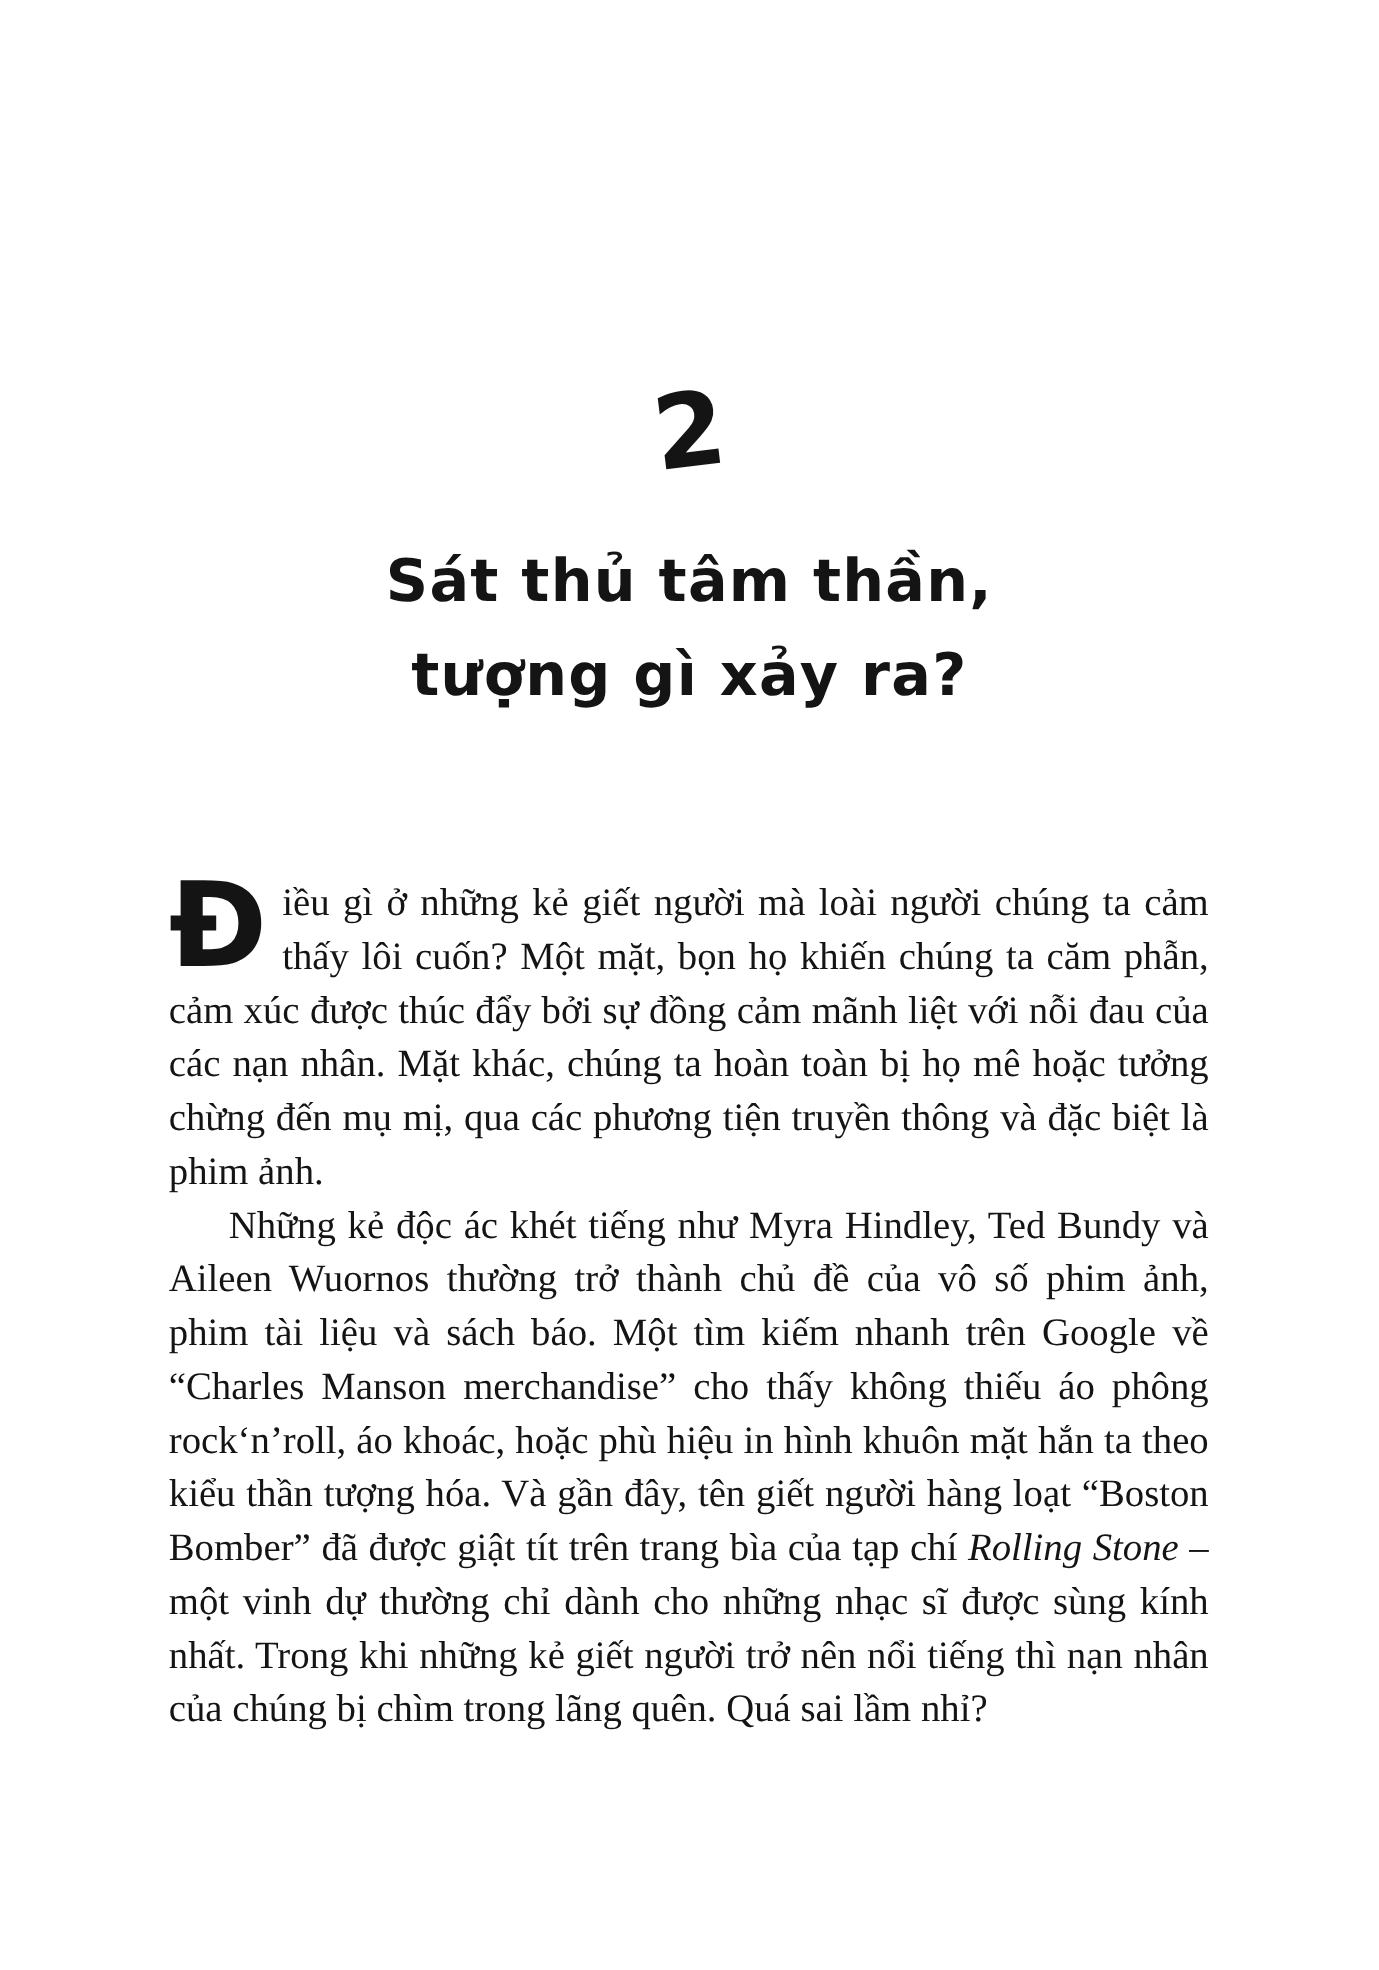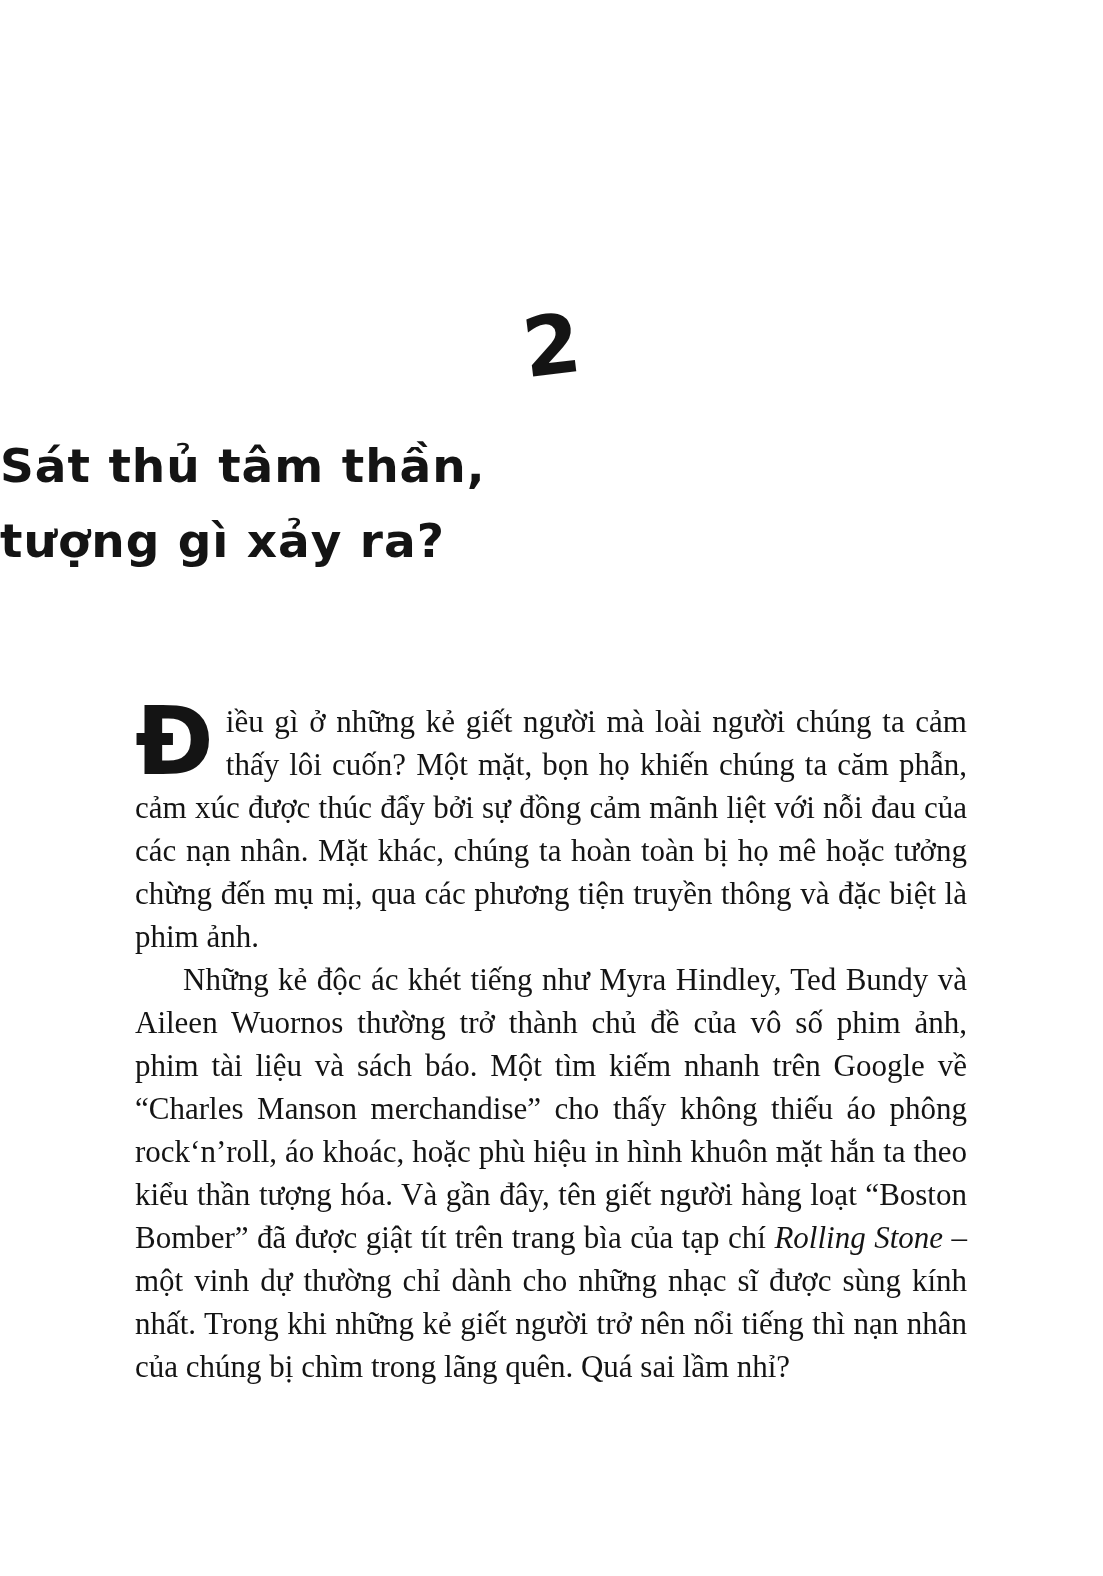--- a/index.html
+++ b/index.html
@@ -29,20 +29,21 @@
   }
   .chapter-number > span {
     display: inline-block;
     transform: rotate(-7deg);
   }
   .chapter-title {
     position: absolute;
     top: 428px;
     left: 0;
     width: 100%;
+    text-align: center;
     font-family: "DejaVu Sans", sans-serif;
     font-weight: 700;
     font-size: 47px;
     line-height: 75px;
     letter-spacing: 1px;
   }
   .body-text {
     position: absolute;
     left: 135px;
     top: 700px;

